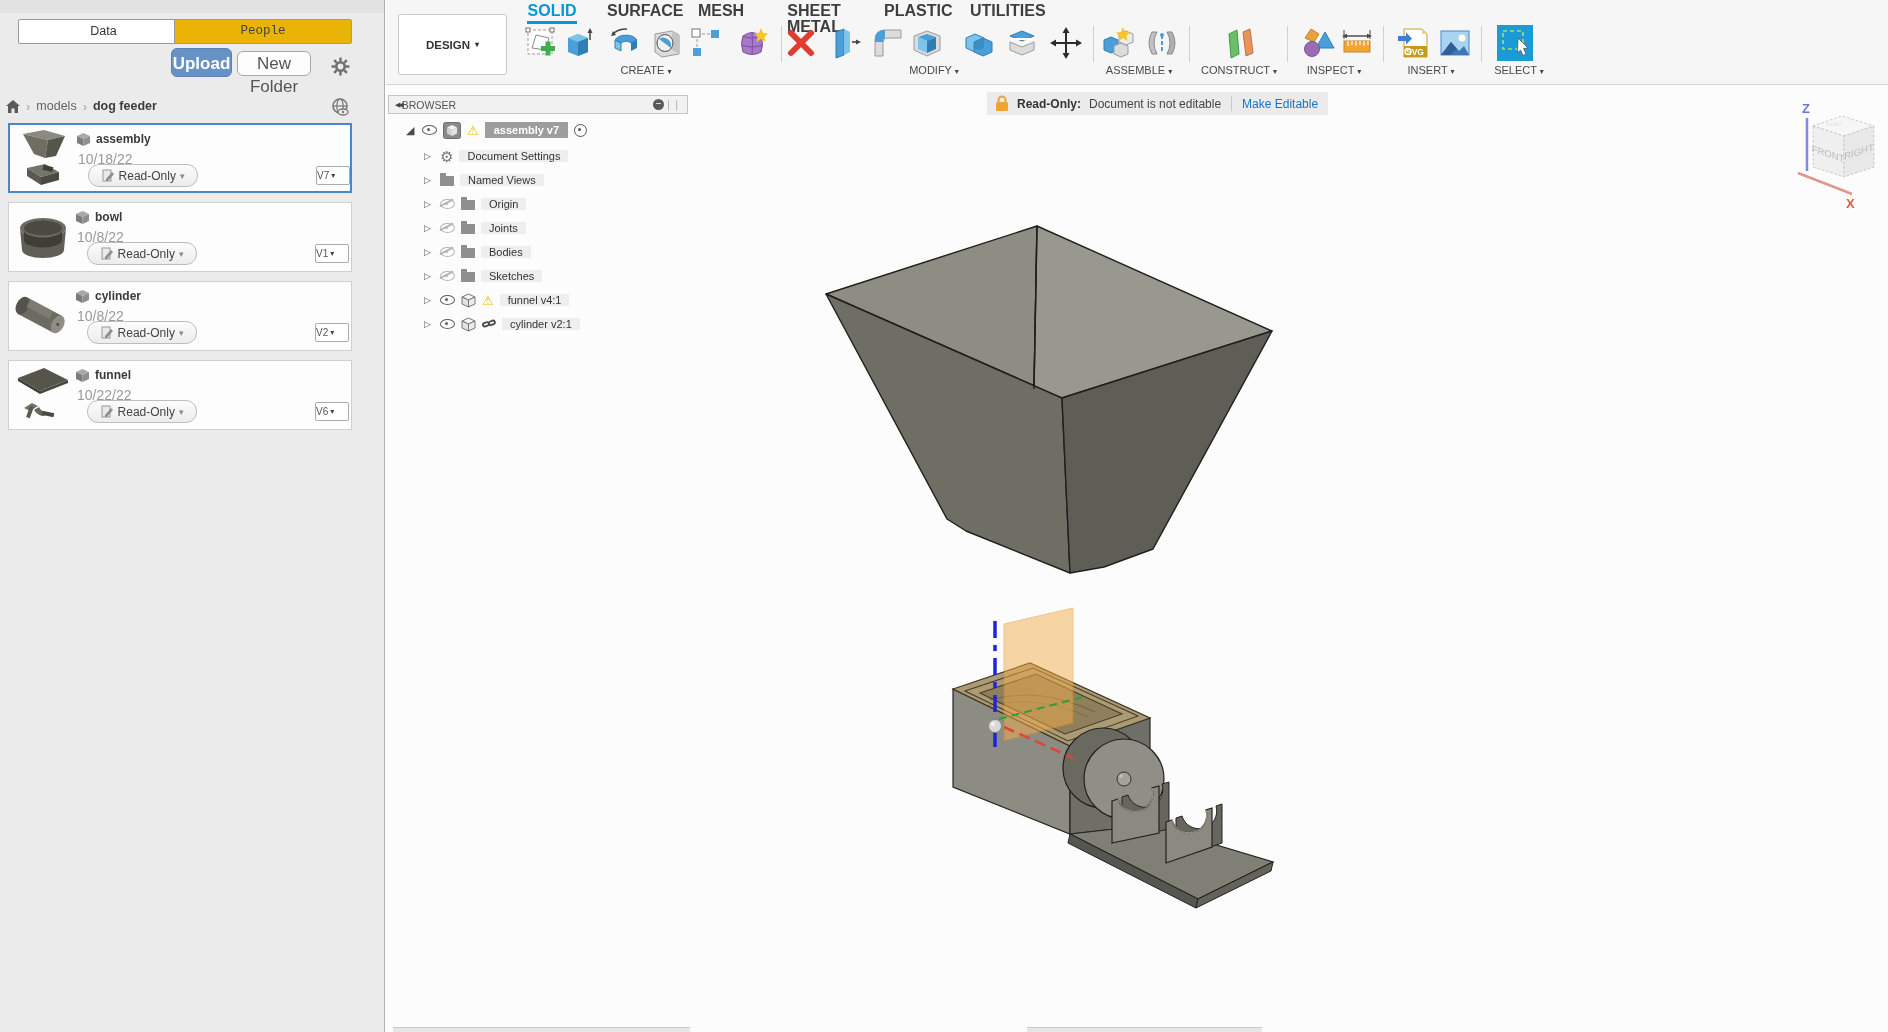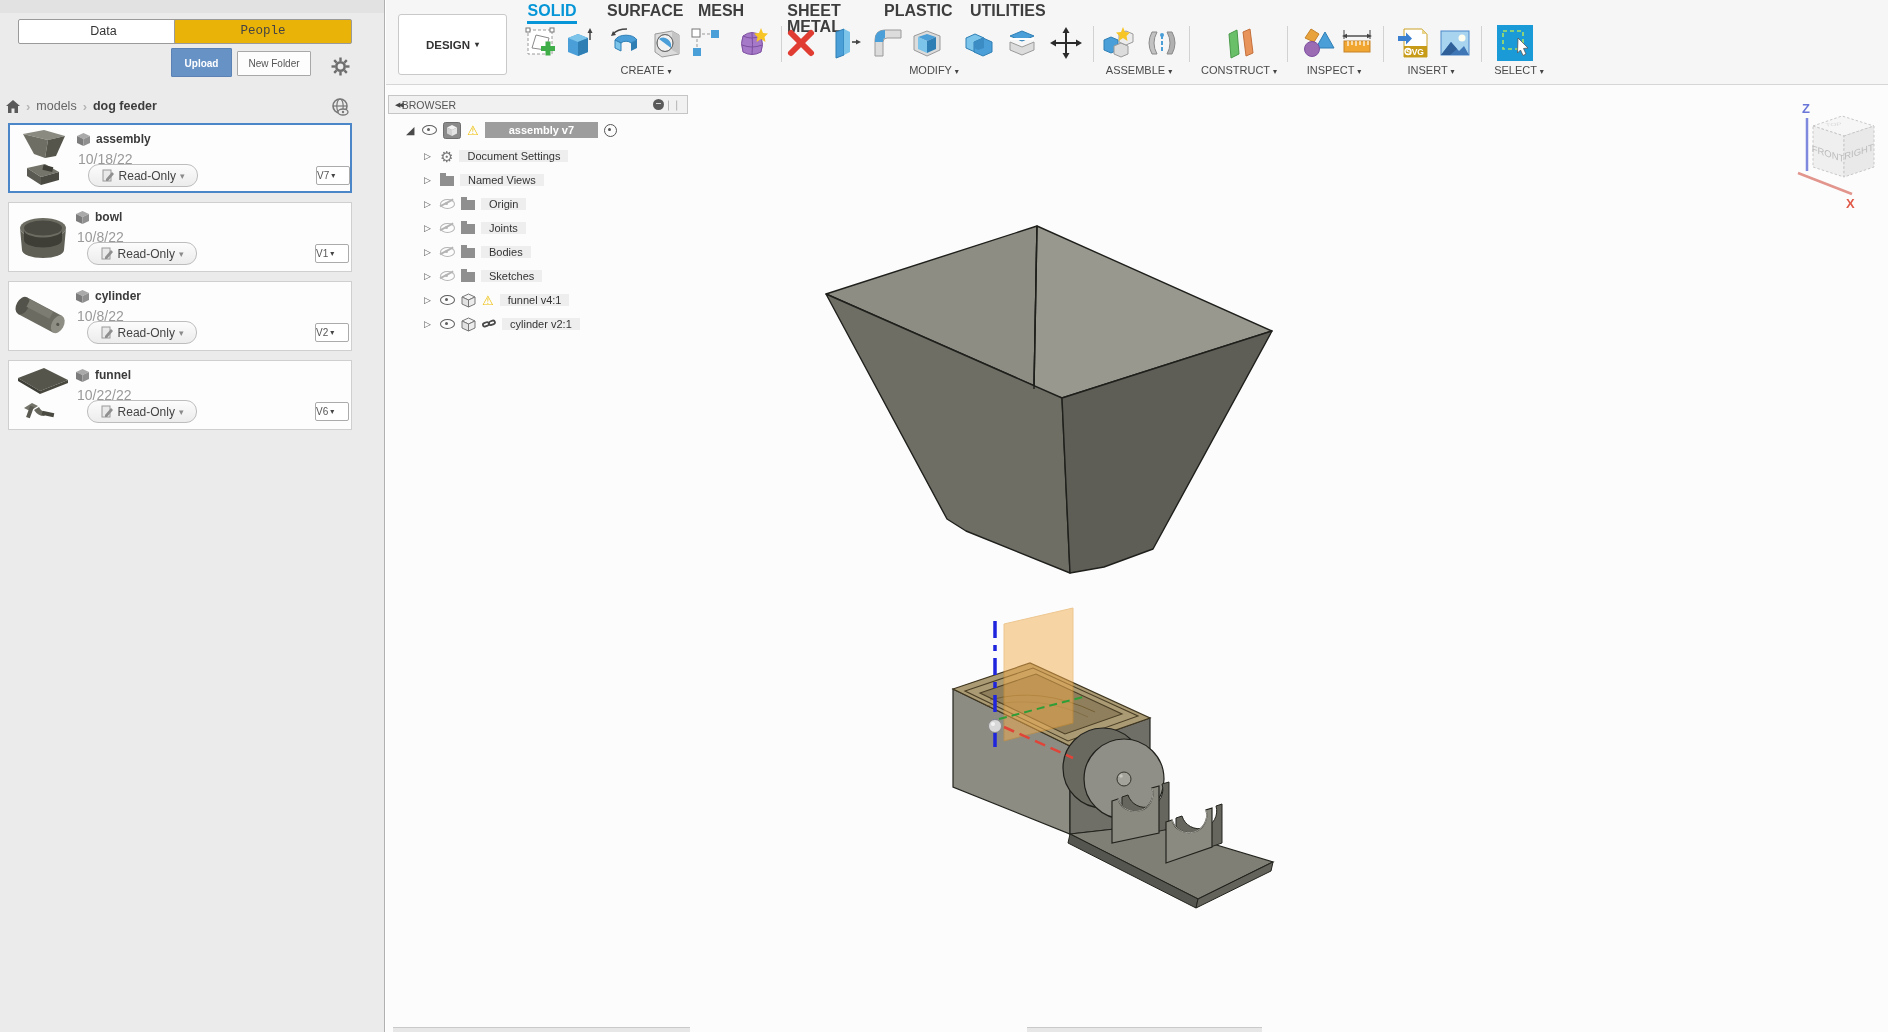--- a/index.html
+++ b/index.html
@@ -3,21 +3,21 @@
 <meta charset="utf-8">
 <style>
   html,body{margin:0;padding:0;background:#fff;}
   #app{position:relative;width:1888px;height:1032px;font-family:"Liberation Sans",sans-serif;overflow:hidden;background:#fff;color:#333;}
   .abs{position:absolute;}
   
   #sidebar{position:absolute;left:0;top:0;width:385px;height:1032px;background:#ebebeb;border-right:1px solid #b0b0b0;box-sizing:border-box;}
   #sidebar .topband{position:absolute;left:0;top:0;width:100%;height:13px;background:#e2e2e2;}
   .lp-tab{position:absolute;top:19px;height:25px;box-sizing:border-box;border:1px solid #9a9a9a;font-size:12.5px;color:#333;text-align:center;line-height:23px;background:#fff;border-radius:2px;}
   .lp-tab.inactive{background:#eab308;color:#444;font-family:Liberation Mono, monospace;}
-  .btn{box-sizing:border-box;border-radius:1px;font-size:10px;text-align:center;cursor:pointer;}
+  .btn{box-sizing:border-box;border-radius:6px;font-size:17px;text-align:center;cursor:pointer;}
   #upload-btn{left:171px;top:48px;width:61px;height:29px;background:#6792c6;color:#fff;font-weight:bold;line-height:29px;border:1px solid #5a82b4;}
   #newfolder-btn{left:237px;top:51px;width:74px;height:25px;background:#fdfdfd;color:#555;line-height:23px;border:1px solid #a8a8a8;}
   #breadcrumb{left:6px;top:98px;height:16px;font-size:12.5px;color:#777;display:flex;align-items:center;gap:6px;}
   #breadcrumb .sep{color:#b5b5b5;font-size:13px;font-weight:bold;}
   #breadcrumb .leaf{color:#3d3d3d;font-weight:bold;}
   #breadcrumb .mid{color:#666;}
   .card{position:absolute;left:8px;width:344px;height:70px;background:#fdfdfd;border:1px solid #cfcfcf;box-sizing:border-box;}
   .card.selected{border:2px solid #4a86c8;}
   .card .thumb{position:absolute;left:5px;top:3px;width:58px;height:62px;}
   .card .title{position:absolute;left:86px;top:7px;font-size:12px;font-weight:bold;color:#3a3a3a;}
@@ -50,21 +50,21 @@
   .trow{position:absolute;height:20px;display:flex;align-items:center;gap:6px;font-size:11px;color:#333;}
   .trow .lbl{background:#eeeeee;padding:0 8px;}
   .arr{color:#555;font-size:9px;width:10px;}
   .eye{display:inline-block;width:13px;height:8px;border:1.5px solid #5f5f5f;border-radius:50%;position:relative;}
   .eye::after{content:"";position:absolute;left:3.5px;top:1.5px;width:3px;height:3px;border-radius:50%;background:#5f5f5f;}
   .eye.off{border-color:#b5b5b5;}
   .eye.off::after{background:#b5b5b5;}
   .eye.off::before{content:"";position:absolute;left:-2px;top:2px;width:15px;height:1.5px;background:#b5b5b5;transform:rotate(-28deg);}
   .folder{display:inline-block;width:14px;height:10px;background:#8f8f8f;position:relative;margin-top:2px;}
   .folder::before{content:"";position:absolute;left:0;top:-3px;width:6px;height:3px;background:#8f8f8f;}
-  .rootlbl{background:#9d9d9d;color:#fff;font-weight:bold;padding:2px 24px;}
+  .rootlbl{background:#9d9d9d;color:#fff;font-weight:bold;padding:2px 9px;}
   .radio{width:11px;height:11px;border:1.5px solid #555;border-radius:50%;position:relative;}
   .radio::after{content:"";position:absolute;left:3px;top:3px;width:3px;height:3px;border-radius:50%;background:#555;}
   .warn{color:#edbe02;font-size:13px;line-height:13px;}
   .gear-ch{color:#787878;font-size:15px;line-height:15px;}
   #timeline1,#timeline2{position:absolute;background:#e7e7e7;border-top:1px solid #c9c9c9;height:5px;}
 </style>
 </head>
 <body>
 
 <div id="app">
@@ -463,20 +463,30 @@
 
       <g>
         <line x1="999" y1="719" x2="1083" y2="697" stroke="#2f9e38" stroke-width="2" stroke-dasharray="8 5"></line>
         <line x1="1004" y1="727" x2="1073" y2="758" stroke="#e04438" stroke-width="2.5" stroke-dasharray="11 6"></line>
         <line x1="995" y1="621" x2="995" y2="747" stroke="#1f24dd" stroke-width="3.5" stroke-dasharray="17 7 6 7"></line>
         <circle cx="995" cy="726" r="6.5" fill="#d8d8d8" stroke="#8a8a8a" stroke-width="1"></circle>
         <circle cx="993" cy="724" r="2" fill="#f2f2f2"></circle>
       </g>
     </svg>
 
+    <div id="ro-bar">
+      <svg width="14" height="17" viewBox="0 0 14 17">
+        <rect x="1" y="7" width="12" height="9" rx="1.5" fill="#f0a330"></rect>
+        <path d="M3.5,7 V5 a3.5,3.5 0 0 1 7,0 V7" fill="none" stroke="#f0a330" stroke-width="2"></path>
+      </svg>
+      <span class="ro-title">Read-Only:</span>
+      <span>Document is not editable</span>
+      <span class="ro-sep"></span>
+      <span class="ro-link">Make Editable</span>
+    </div>
 
     <div id="browser-hdr">
       <span class="coll">◀◀</span>
       <span>BROWSER</span>
       <span class="minus">−</span>
       <span class="grip">❘❘</span>
     </div>
 
     <div class="trow" style="left:20px;top:35px;">
       <span class="arr" style="color:#4a4a4a;font-size:11px;">◢</span>

